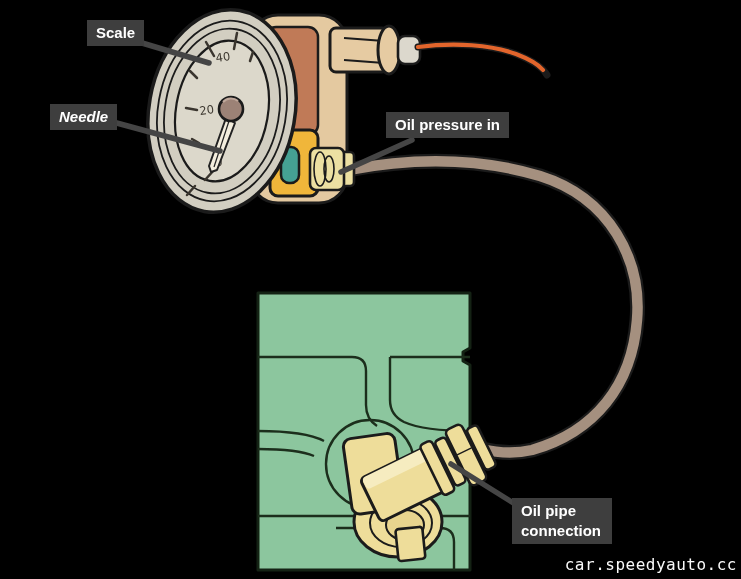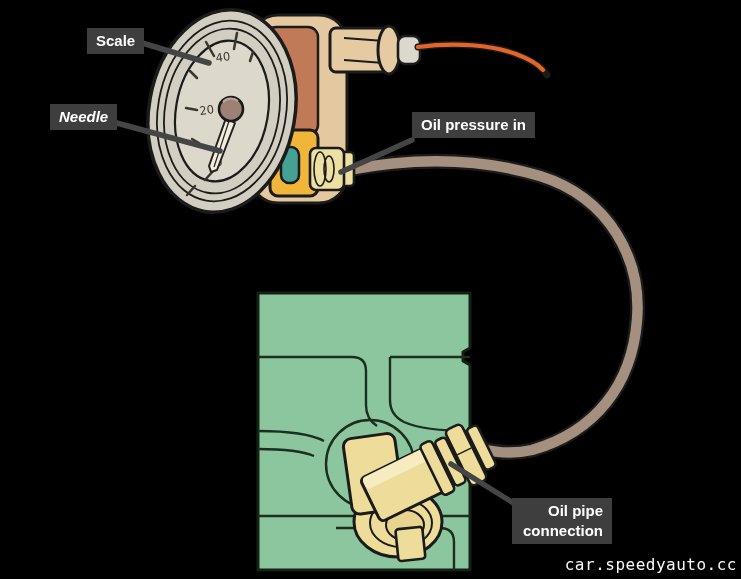--- a/index.html
+++ b/index.html
@@ -6,21 +6,21 @@
   #canvas{
     position:relative;width:741px;height:579px;background:#000;
     overflow:hidden;font-family:"Liberation Sans",sans-serif;
   }
   #art{position:absolute;left:0;top:0;}
   .callout{
     position:absolute;background:#3e3e3e;color:#fff;
     font-weight:bold;font-size:15px;line-height:20px;
     padding:3px 9px;white-space:nowrap;
   }
-  .callout.wrap{white-space:normal;width:82px;text-align:right;}
+  .callout.wrap{white-space:normal;width:82px;}
   #watermark{
     position:absolute;right:4px;bottom:5px;color:#fafafa;
     font-family:"DejaVu Sans Mono",monospace;font-size:16px;letter-spacing:0.5px;
   }
 </style>
 </head>
 <body>
 
 <div id="canvas">
 
@@ -131,23 +131,23 @@
   </g>
 
   <g stroke="#454545" stroke-width="5.5" stroke-linecap="round">
     <line x1="132" y1="40" x2="209" y2="63"></line>
     <line x1="113" y1="122" x2="220" y2="151"></line>
     <line x1="412" y1="140" x2="341" y2="172"></line>
     <line x1="451" y1="464" x2="523" y2="509"></line>
   </g>
 </svg>
 
-<div class="callout" style="left:87px;top:20px;margin-top:8px;">Scale</div>
+<div class="callout" style="left:87px;top:20px;">Scale</div>
 
 <div class="callout" style="left:50px;top:104px;font-style:italic;">Needle</div>
 
-<div class="callout" style="left:412px;top:112px;">Oil pressure in</div>
+<div class="callout" style="left:386px;top:112px;">Oil pressure in</div>
 
 <div class="callout wrap" style="left:512px;top:498px;">Oil pipe connection</div>
 
 <div id="watermark">car.speedyauto.cc</div>
 
 </div>
 
 </body></html>

